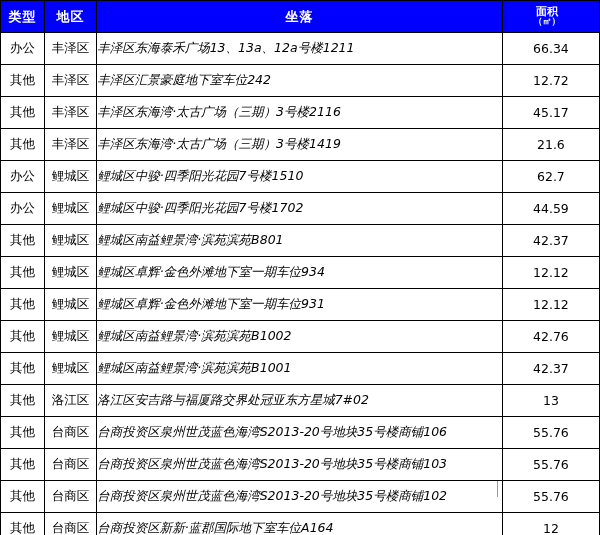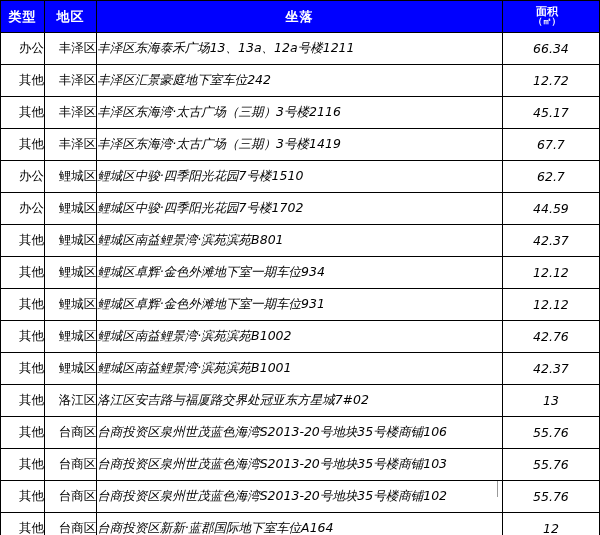--- a/index.html
+++ b/index.html
@@ -50,30 +50,29 @@
   thead th.area-head .ln2 { display: block; font-size: 9px; }
   tbody td {
     height: 31px;
     font-size: 12.5px;
     color: #000000;
     vertical-align: middle;
     white-space: nowrap;
     overflow: hidden;
   }
   td.c-type, td.c-dist {
-    text-align: right;
+    text-align: center;
   }
   td.c-loc {
     text-align: left;
     padding-left: 4px;
     font-style: italic;
   }
   td.c-area {
     text-align: center;
-    font-style: italic;
   }
   col.w-type { width: 44px; }
   col.w-dist { width: 52px; }
   col.w-loc  { width: 405px; }
   col.w-area { width: 97px; }
 
   
   .watermark {
     position: absolute;
     right: 14px;
@@ -132,21 +131,21 @@
       <tr>
         <td class="c-type">其他</td>
         <td class="c-dist">丰泽区</td>
         <td class="c-loc">丰泽区东海湾·太古广场（三期）3号楼2116</td>
         <td class="c-area">45.17</td>
       </tr>
       <tr>
         <td class="c-type">其他</td>
         <td class="c-dist">丰泽区</td>
         <td class="c-loc">丰泽区东海湾·太古广场（三期）3号楼1419</td>
-        <td class="c-area">67.7</td>
+        <td class="c-area">21.6</td>
       </tr>
       <tr>
         <td class="c-type">办公</td>
         <td class="c-dist">鲤城区</td>
         <td class="c-loc">鲤城区中骏·四季阳光花园7号楼1510</td>
         <td class="c-area">62.7</td>
       </tr>
       <tr>
         <td class="c-type">办公</td>
         <td class="c-dist">鲤城区</td>

